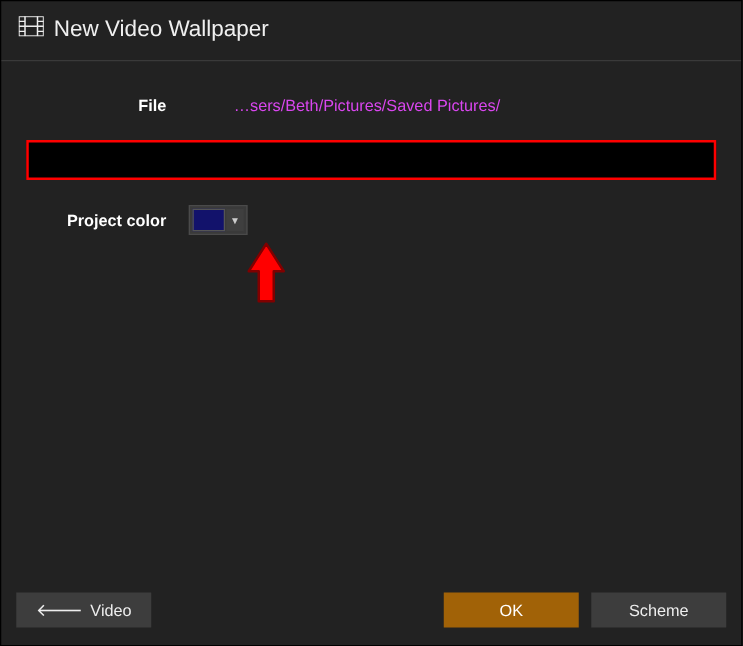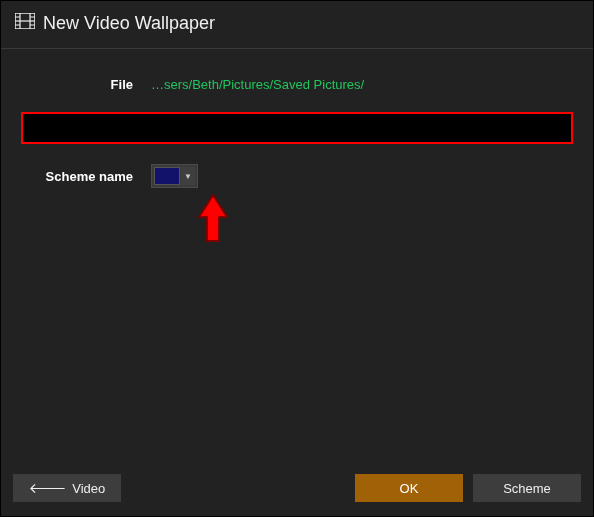--- a/index.html
+++ b/index.html
@@ -42,21 +42,22 @@
   .label {
     width: 130px;
     text-align: right;
     font-size: 13px;
     font-weight: 600;
     color: #fff;
     padding-right: 18px;
   }
   .value-text {
     font-size: 13px;
-    color: #22c55e;
+    color: #d946ef;
+    margin-left: 36px;
   }
   .project-input {
     flex: 1;
     height: 32px;
     background: #000;
     border: 2px solid #f00;
     color: #fff;
     padding: 0 6px;
     font-size: 13px;
     outline: none;
@@ -153,21 +154,21 @@
   <div class="row">
     <div class="label">File</div>
     <div class="value-text">…sers/Beth/Pictures/Saved Pictures/</div>
   </div>
 
   <div class="row">
     <input type="text" class="project-input" value="" style="">
   </div>
 
   <div class="row">
-    <div class="label">Scheme name</div>
+    <div class="label">Project color</div>
     <div class="color-picker">
       <div class="color-swatch" style="background:#12126b;"></div>
       <div class="color-caret">▼</div>
     </div>
   </div>
 
 </div>
 
 <div class="arrow-annotation">
   <svg width="40" height="60" viewBox="0 0 40 60">

